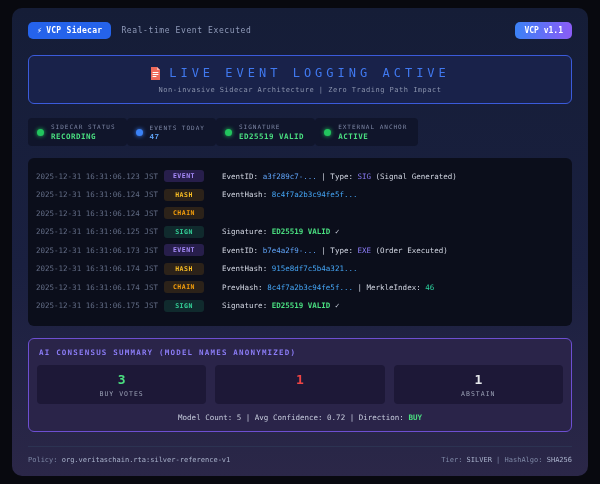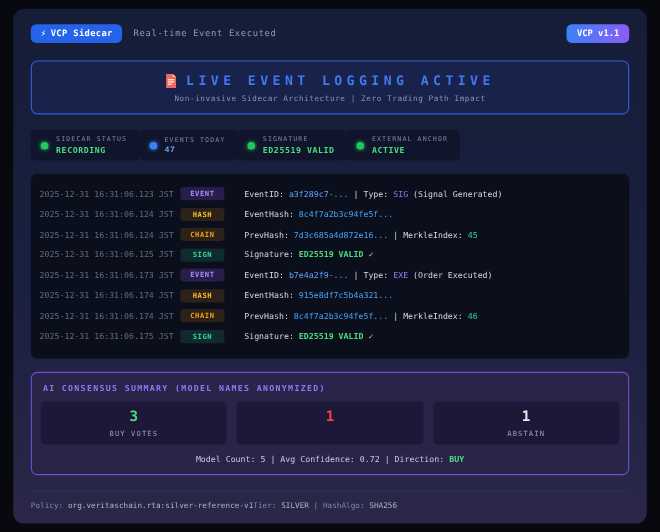--- a/index.html
+++ b/index.html
@@ -25,21 +25,21 @@
     background: linear-gradient(90deg, #3b82f6, #8b5cf6); color: #fff;
     font-size: 8px; font-weight: bold; padding: 4px 9px; border-radius: 5px;
   }
 
   
   .banner {
     border: 1px solid #3b5bdb; background: #19224a; border-radius: 6px;
     padding: 10px 8px 9px; text-align: center; margin-bottom: 14px;
   }
   .banner-title-row { display: flex; justify-content: center; align-items: center; gap: 8px; }
-  .banner-title { font-size: 12px; font-weight: bold; color: #4079f0; letter-spacing: 4px; }
+  .banner-title { font-size: 12px; font-weight: normal; color: #4079f0; letter-spacing: 4px; }
   .banner-sub { font-size: 7px; color: #8a93ad; margin-top: 6px; letter-spacing: .5px; }
 
   
   .chips { display: flex; gap: 0; margin-bottom: 12px; }
   .chip {
     background: #10152b; border-radius: 4px; padding: 5px 11px 5px 9px;
     display: flex; align-items: center; gap: 7px;
   }
   .dot { width: 7px; height: 7px; border-radius: 50%; flex: none; }
   .dot-green { background: #22c55e; box-shadow: 0 0 4px #22c55e; }
@@ -82,21 +82,21 @@
   .card { flex: 1; background: #1d1837; border-radius: 4px; text-align: center; padding: 7px 0 6px; }
   .card-value { font-size: 13px; font-weight: bold; }
   .cv-green { color: #4ade80; } .cv-red { color: #ef4444; } .cv-white { color: #e5e7eb; }
   .card-label { font-size: 6.5px; color: #9aa0b5; letter-spacing: 1px; margin-top: 3px; }
   .cons-summary { text-align: center; font-size: 7.5px; color: #c6cbdc; margin-top: 9px; white-space: pre; }
   .t-buy { color: #4ade80; font-weight: bold; }
 
   
   .footer {
     margin-top: auto; border-top: 1px solid #2c3352; padding-top: 9px;
-    display: flex; justify-content: flex-start; font-size: 7px; color: #7e88a6; white-space: pre;
+    display: flex; justify-content: space-between; font-size: 7px; color: #7e88a6; white-space: pre;
   }
   .f-val { color: #aab3cc; }
 </style>
 </head>
 <body>
 
 <div class="frame">
   <div class="panel">
 
     <div class="hdr">
@@ -166,21 +166,20 @@
 
       <div class="log-row">
         <span class="log-ts">2025-12-31 16:31:06.124 JST</span>
         <span class="log-badge b-hash">HASH</span>
         <span class="log-msg"><span>EventHash: </span><span class="t-hash">8c4f7a2b3c94fe5f...</span></span>
       </div>
 
       <div class="log-row">
         <span class="log-ts">2025-12-31 16:31:06.124 JST</span>
         <span class="log-badge b-chain">CHAIN</span>
-        <span class="log-msg"><span>PrevHash: </span><span class="t-hash">7d3c685a4d872e16...</span><span> | MerkleIndex: </span><span class="t-idx">45</span></span>
       </div>
 
       <div class="log-row">
         <span class="log-ts">2025-12-31 16:31:06.125 JST</span>
         <span class="log-badge b-sign">SIGN</span>
         <span class="log-msg"><span>Signature: </span><span class="t-sig">ED25519 VALID</span><span class="t-chk"> ✓</span></span>
       </div>
 
       <div class="log-row">
         <span class="log-ts">2025-12-31 16:31:06.173 JST</span>

